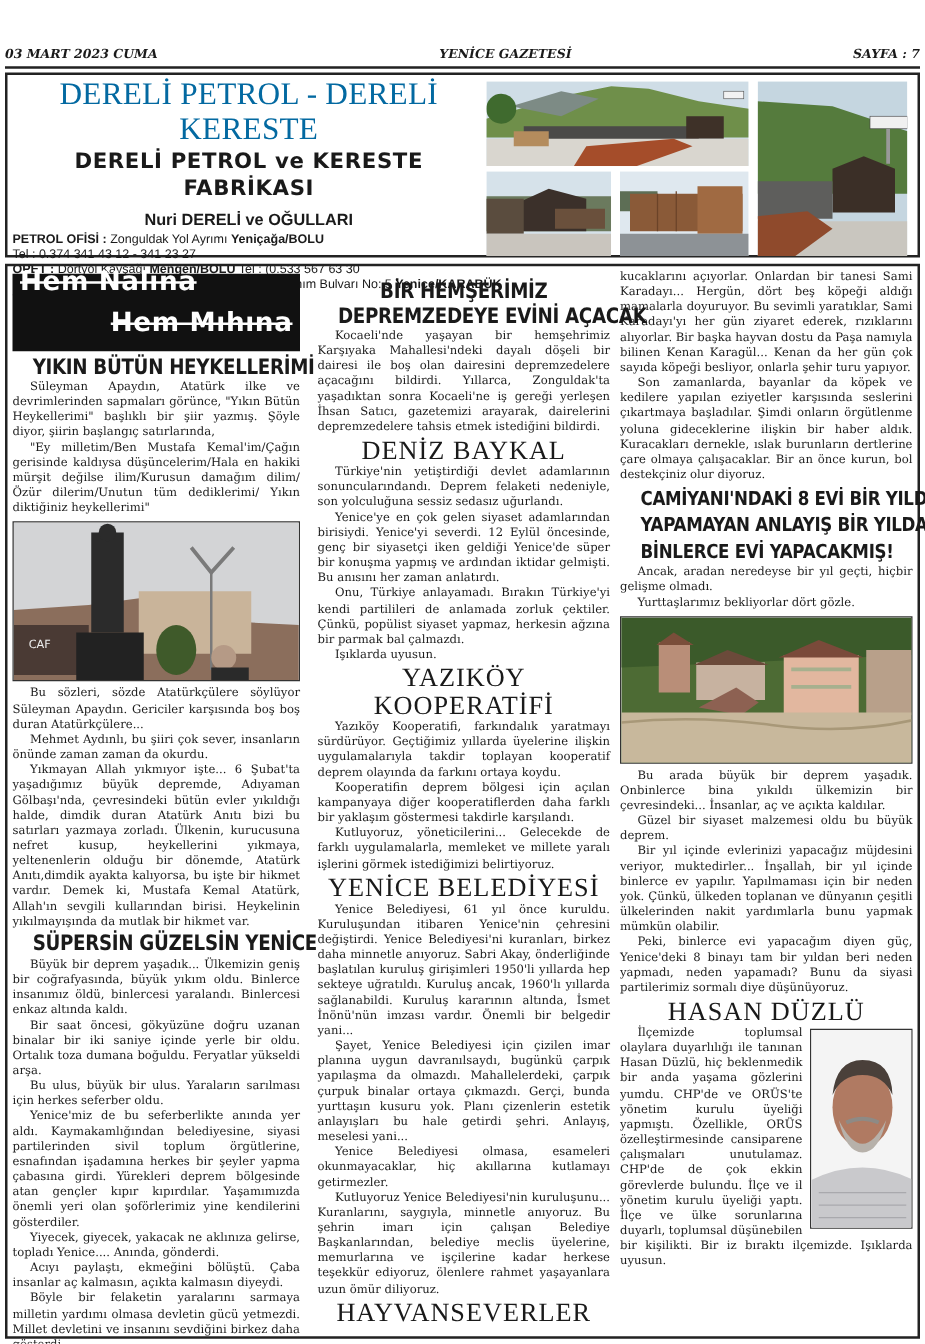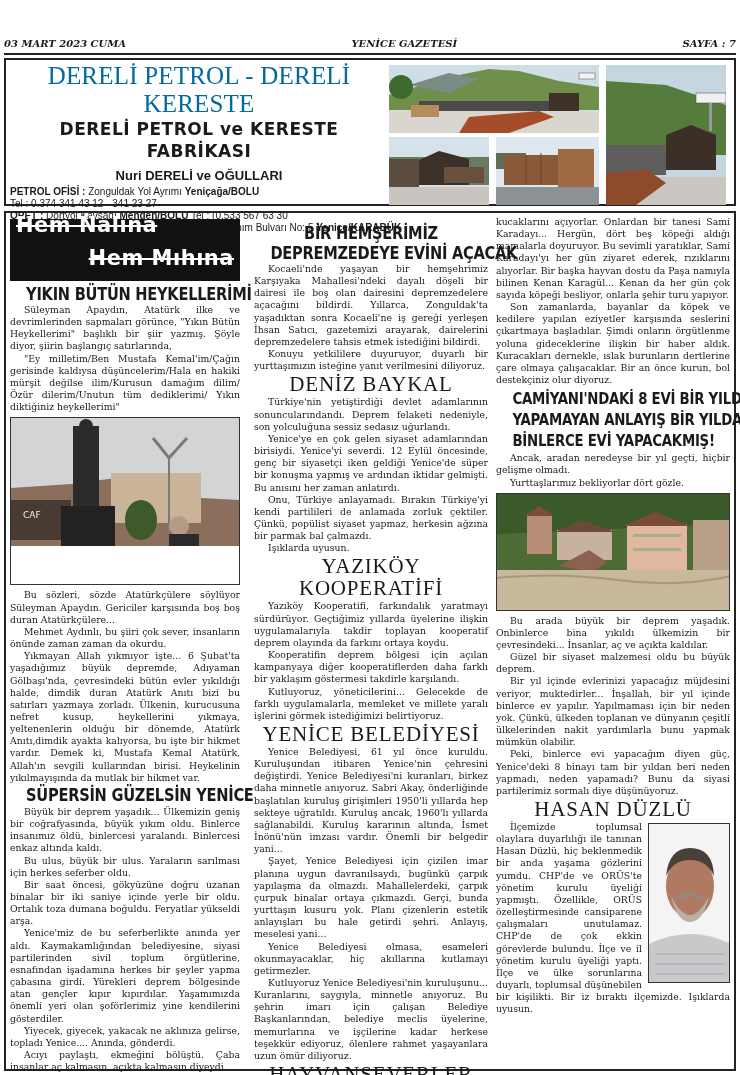--- a/index.html
+++ b/index.html
@@ -119,21 +119,21 @@
 <div class="frame">
 
   <div class="col col1">
     <div class="hnhm">
       <span class="l1">Hem Nalına</span>
       <span class="l2">Hem Mıhına</span>
     </div>
     <div class="hl-cond" style="font-size:17px;line-height:20px;">YIKIN BÜTÜN HEYKELLERİMİ</div>
     <p>Süleyman Apaydın, Atatürk ilke ve devrimlerinden sapmaları görünce, "Yıkın Bütün Heykellerimi" başlıklı bir şiir yazmış. Şöyle diyor, şiirin başlangıç satırlarında,</p>
     <p>"Ey milletim/Ben Mustafa Kemal'im/Çağın gerisinde kaldıysa düşüncelerim/Hala en hakiki mürşit değilse ilim/Kurusun damağım dilim/Özür dilerim/Unutun tüm dediklerimi/ Yıkın diktiğiniz heykellerimi"</p>
-    <div class="img-box" style="height:168px;">
+    <div class="img-box" style="height:128px;">
       <svg width="230" height="128" viewBox="0 0 230 128">
         <rect width="230" height="128" fill="#d3d4d6"></rect>
         <path d="M0 70 L60 66 L120 58 L170 60 L190 80 L230 82 L230 128 L0 128Z" fill="#8b6e5c"></path>
         <rect x="100" y="55" width="90" height="50" fill="#c9b49a"></rect>
         <rect x="0" y="82" width="60" height="40" fill="#4a3a34"></rect>
         <text x="12" y="100" font-family="DejaVu Sans, sans-serif" font-size="9" fill="#eee">CAF</text>
         <rect x="62" y="8" width="26" height="80" fill="#2b2b2b"></rect>
         <circle cx="75" cy="8" r="7" fill="#2b2b2b"></circle>
         <rect x="50" y="88" width="54" height="40" fill="#222"></rect>
         <path d="M142 20 L158 40 L176 20" stroke="#7a7a7a" stroke-width="3" fill="none"></path>
@@ -141,34 +141,33 @@
         <ellipse cx="130" cy="102" rx="16" ry="20" fill="#3f5a2a"></ellipse>
         <circle cx="168" cy="108" r="10" fill="#b59a86"></circle>
         <rect x="158" y="116" width="30" height="12" fill="#2a2a2a"></rect>
       </svg>
     </div>
     <p>Bu sözleri, sözde Atatürkçülere söylüyor Süleyman Apaydın. Gericiler karşısında boş boş duran Atatürkçülere...</p>
     <p>Mehmet Aydınlı, bu şiiri çok sever, insanların önünde zaman zaman da okurdu.</p>
     <p>Yıkmayan Allah yıkmıyor işte... 6 Şubat'ta yaşadığımız büyük depremde, Adıyaman Gölbaşı'nda, çevresindeki bütün evler yıkıldığı halde, dimdik duran Atatürk Anıtı bizi bu satırları yazmaya zorladı. Ülkenin, kurucusuna nefret kusup, heykellerini yıkmaya, yeltenenlerin olduğu bir dönemde, Atatürk Anıtı,dimdik ayakta kalıyorsa, bu işte bir hikmet vardır. Demek ki, Mustafa Kemal Atatürk, Allah'ın sevgili kullarından birisi. Heykelinin yıkılmayışında da mutlak bir hikmet var.</p>
     <div class="hl-cond" style="font-size:17px;line-height:21px;margin-top:1px;">SÜPERSİN GÜZELSİN YENİCE</div>
     <p>Büyük bir deprem yaşadık... Ülkemizin geniş bir coğrafyasında, büyük yıkım oldu. Binlerce insanımız öldü, binlercesi yaralandı. Binlercesi enkaz altında kaldı.</p>
+    <p>Bir saat öncesi, gökyüzüne doğru uzanan binalar bir iki saniye içinde yerle bir oldu. Ortalık toza dumana boğuldu. Feryatlar yükseldi arşa.</p>
     <p>Bu ulus, büyük bir ulus. Yaraların sarılması için herkes seferber oldu.</p>
-    <p>Bir saat öncesi, gökyüzüne doğru uzanan binalar bir iki saniye içinde yerle bir oldu. Ortalık toza dumana boğuldu. Feryatlar yükseldi arşa.</p>
     <p>Yenice'miz de bu seferberlikte anında yer aldı. Kaymakamlığından belediyesine, siyasi partilerinden sivil toplum örgütlerine, esnafından işadamına herkes bir şeyler yapma çabasına girdi. Yürekleri deprem bölgesinde atan gençler kıpır kıpırdılar. Yaşamımızda önemli yeri olan şoförlerimiz yine kendilerini gösterdiler.</p>
     <p>Yiyecek, giyecek, yakacak ne aklınıza gelirse, topladı Yenice.... Anında, gönderdi.</p>
     <p>Acıyı paylaştı, ekmeğini bölüştü. Çaba insanlar aç kalmasın, açıkta kalmasın diyeydi.</p>
     <p>Böyle bir felaketin yaralarını sarmaya milletin yardımı olmasa devletin gücü yetmezdi. Millet devletini ve insanını sevdiğini birkez daha gösterdi.</p>
 
   </div>
 
   <div class="col col2">
     <div class="hl-cond" style="font-size:17px;line-height:20px;margin-top:4px;">BİR HEMŞERİMİZ</div>
     <div class="hl-cond" style="font-size:17px;line-height:20px;">DEPREMZEDEYE EVİNİ AÇACAK</div>
     <p>Kocaeli'nde yaşayan bir hemşehrimiz Karşıyaka Mahallesi'ndeki dayalı döşeli bir dairesi ile boş olan dairesini depremzedelere açacağını bildirdi. Yıllarca, Zonguldak'ta yaşadıktan sonra Kocaeli'ne iş gereği yerleşen İhsan Satıcı, gazetemizi arayarak, dairelerini depremzedelere tahsis etmek istediğini bildirdi.</p>
-    <p>Konuyu yetkililere duyuruyor, duyarlı bir yurttaşımızın isteğine yanıt verilmesini diliyoruz.</p>
     <div class="hl-serif">DENİZ BAYKAL</div>
     <p>Türkiye'nin yetiştirdiği devlet adamlarının sonuncularındandı. Deprem felaketi nedeniyle, son yolculuğuna sessiz sedasız uğurlandı.</p>
     <p>Yenice'ye en çok gelen siyaset adamlarından birisiydi. Yenice'yi severdi. 12 Eylül öncesinde, genç bir siyasetçi iken geldiği Yenice'de süper bir konuşma yapmış ve ardından iktidar gelmişti. Bu anısını her zaman anlatırdı.</p>
     <p>Onu, Türkiye anlayamadı. Bırakın Türkiye'yi kendi partilileri de anlamada zorluk çektiler. Çünkü, popülist siyaset yapmaz, herkesin ağzına bir parmak bal çalmazdı.</p>
     <p>Işıklarda uyusun.</p>
     <div class="hl-serif">YAZIKÖY KOOPERATİFİ</div>
     <p>Yazıköy Kooperatifi, farkındalık yaratmayı sürdürüyor. Geçtiğimiz yıllarda üyelerine ilişkin uygulamalarıyla takdir toplayan kooperatif deprem olayında da farkını ortaya koydu.</p>
     <p>Kooperatifin deprem bölgesi için açılan kampanyaya diğer kooperatiflerden daha farklı bir yaklaşım göstermesi takdirle karşılandı.</p>
     <p>Kutluyoruz, yöneticilerini... Gelecekde de farklı uygulamalarla, memleket ve millete yaralı işlerini görmek istediğimizi belirtiyoruz.</p>
     <div class="hl-serif">YENİCE BELEDİYESİ</div>

